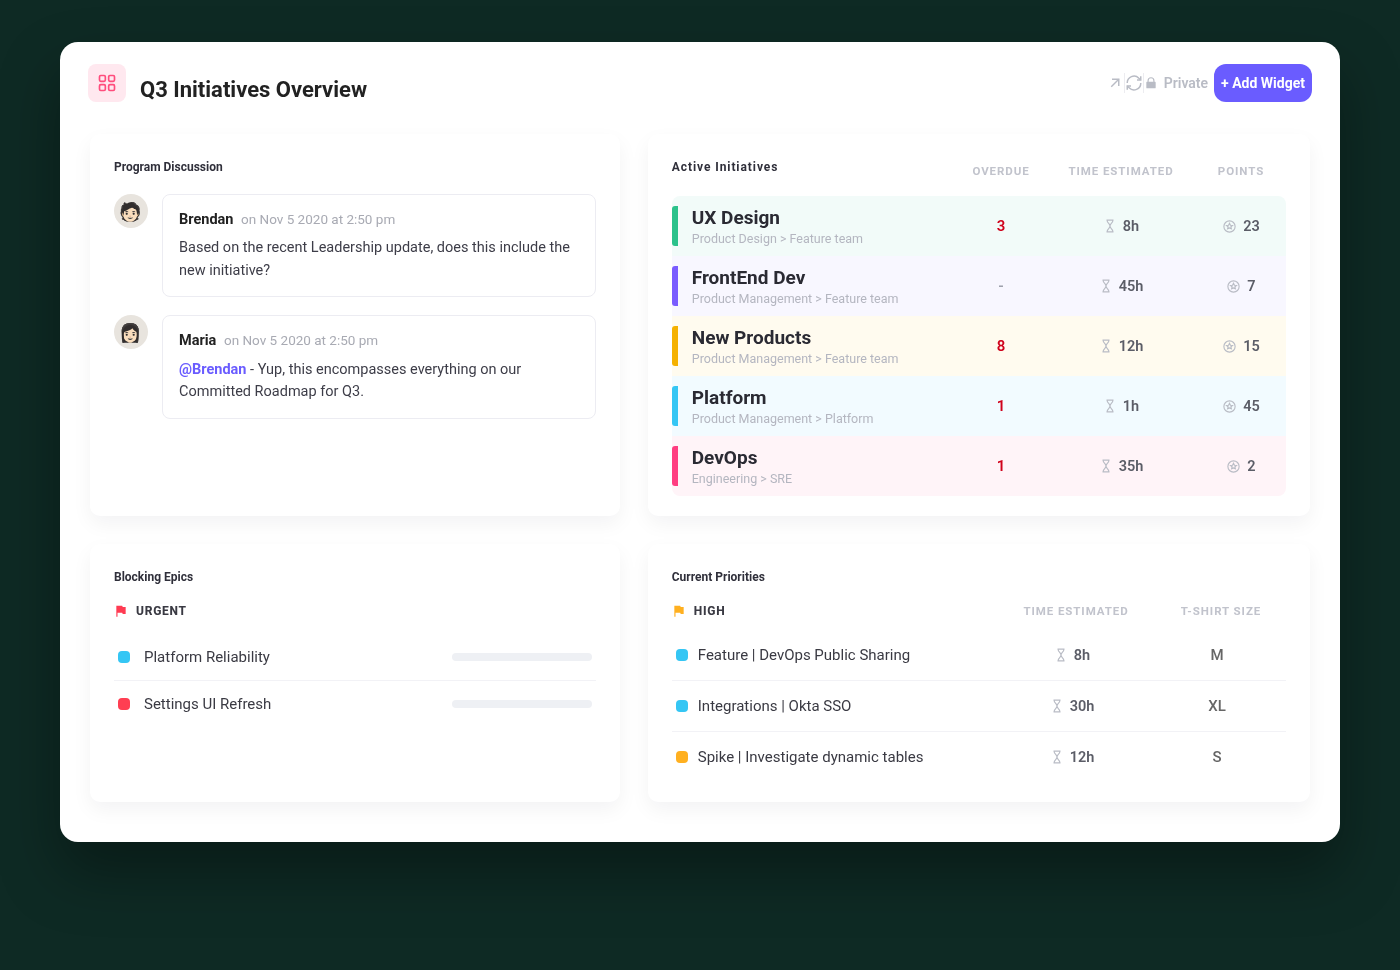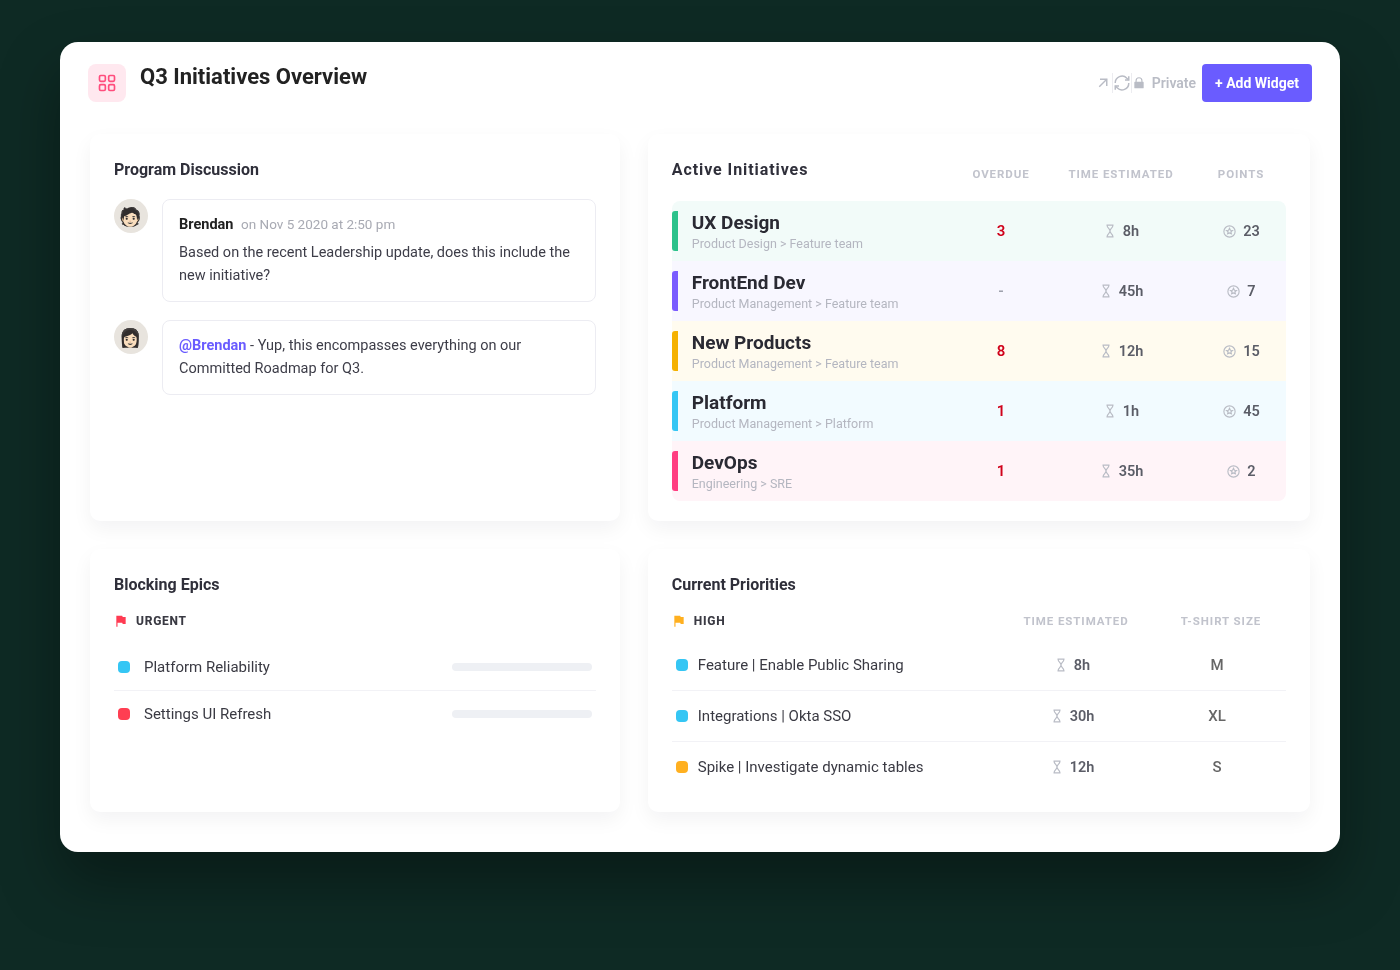--- a/index.html
+++ b/index.html
@@ -13,21 +13,21 @@
   .app-window {
     background: #ffffff;
     border-radius: 18px;
     box-shadow: 0 30px 60px rgba(0,0,0,0.35);
     width: 100%;
     overflow: hidden;
   }
   
   .header {
     display: flex;
-    align-items: flex-start;
+    align-items: flex-end;
     padding: 22px 28px;
   }
   .app-icon {
     width: 38px; height: 38px;
     background: #ffe8ef;
     border-radius: 8px;
     display: flex; align-items: center; justify-content: center;
     margin-right: 14px;
   }
   .app-icon svg { width: 20px; height: 20px; }
@@ -39,40 +39,40 @@
   .header-spacer { flex: 1; }
   .header-actions { display: flex; align-items: center; }
   .icon-btn { color:#b9bcc5; display:flex; align-items:center; justify-content:center; cursor:pointer; }
   .vbar { width:1px; height:20px; background:#ececf0; }
   .privacy { display:flex; align-items:center; gap:6px; color:#b9bcc5; font-weight:600; font-size:14px; }
   .add-widget {
     background:#6a5cff;
     color:#fff;
     font-weight:700;
     font-size:14px;
-    padding:11px 13px;
-    border-radius:4px;
+    padding:11px 7px;
+    border-radius:12px;
     cursor:pointer;
     margin-left:6px;
   }
   
   .grid {
     display:grid;
     grid-template-columns: 1fr 1.25fr;
     gap: 28px;
     padding: 10px 30px 40px 30px;
   }
   .card {
     background:#fff;
     border-radius:10px;
     box-shadow: 0 8px 20px rgba(20,20,40,0.05);
     padding:26px 24px 20px 24px;
   }
   .card-title {
-    font-size:16px;
+    font-size:12px;
     font-weight:700;
     color:#2f2f3a;
     margin-bottom:20px;
   }
   
   .comment { display:flex; gap:14px; margin-bottom:18px; }
   .avatar { width:34px; height:34px; border-radius:50%; background:#e8e4de; display:flex; align-items:center; justify-content:center; font-size:18px; }
   .bubble {
     flex:1;
     border:1px solid #ececf2;
@@ -203,20 +203,24 @@
             <span class="author">Brendan</span>
             <span class="timestamp">on Nov 5 2020 at 2:50 pm</span>
           </div>
           <div>Based on the recent Leadership update, does this include the new initiative?</div>
         </div>
       </div>
 
       <div class="comment">
         <div class="avatar">👩🏻</div>
         <div class="bubble">
+          <div class="meta">
+            <span class="author">Maria</span>
+            <span class="timestamp">on Nov 5 2020 at 2:50 pm</span>
+          </div>
           <div>
             <span class="mention">@Brendan</span><span> - Yup, this encompasses everything on our Committed Roadmap for Q3.</span>
           </div>
         </div>
       </div>
     </div>
 
     <div class="card">
       <div class="tbl-head">
         <div class="card-title" style="margin-bottom:8px">Active Initiatives</div>
@@ -363,21 +367,21 @@
               <path d="M4 2v20h2v-7h8l1 2h5V5h-5l-1-2H4z"></path>
             </svg>
           <span>HIGH</span>
         </div>
         <div class="col-c">TIME ESTIMATED</div>
         <div class="col-c">T-SHIRT SIZE</div>
       </div>
       <div id="prio-rows">
           <div class="prio-row">
             <span class="square" style="background:#35c6f4"></span>
-            <span>Feature | Enable Public Sharing</span>
+            <span>Feature | DevOps Public Sharing</span>
             <span class="time-cell">
               <svg width="14" height="14" viewBox="0 0 24 24" fill="none" stroke="#b9bcc5" stroke-width="2">
                 <path d="M6 2h12M6 22h12M7 2c0 5 5 6 5 10s-5 5-5 10M17 2c0 5-5 6-5 10s5 5 5 10"></path>
               </svg>
               <span class="val">8h</span>
             </span>
             <span class="shirt">M</span>
           </div>
           <div class="prio-row">
             <span class="square" style="background:#35c6f4"></span>

